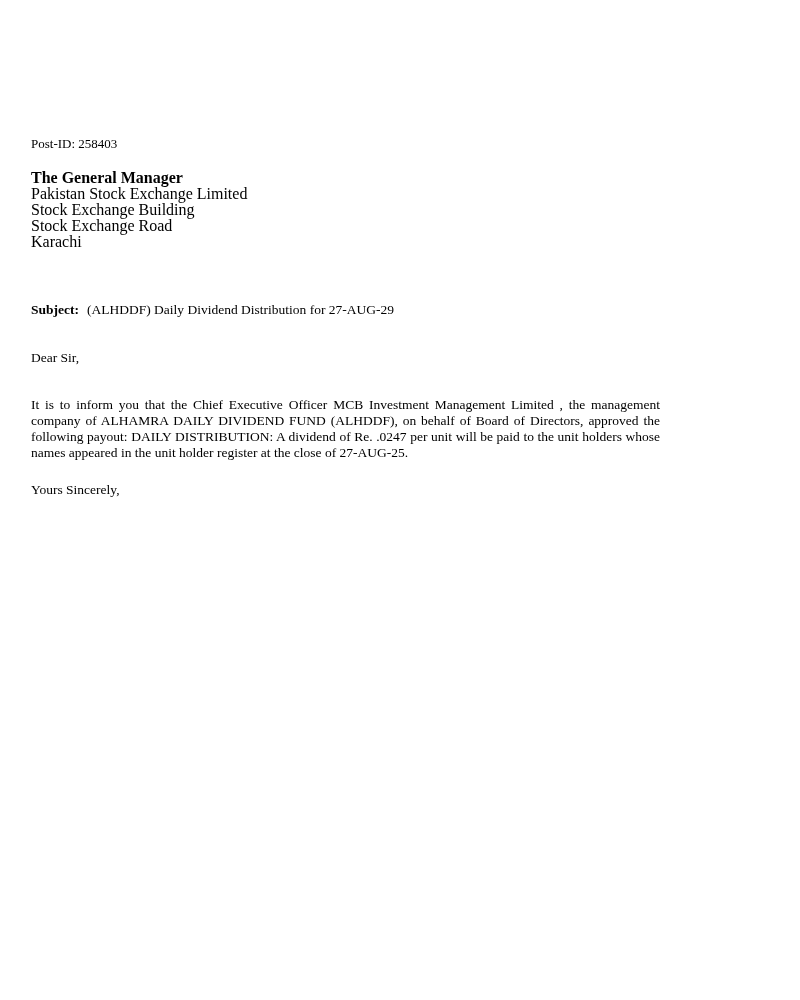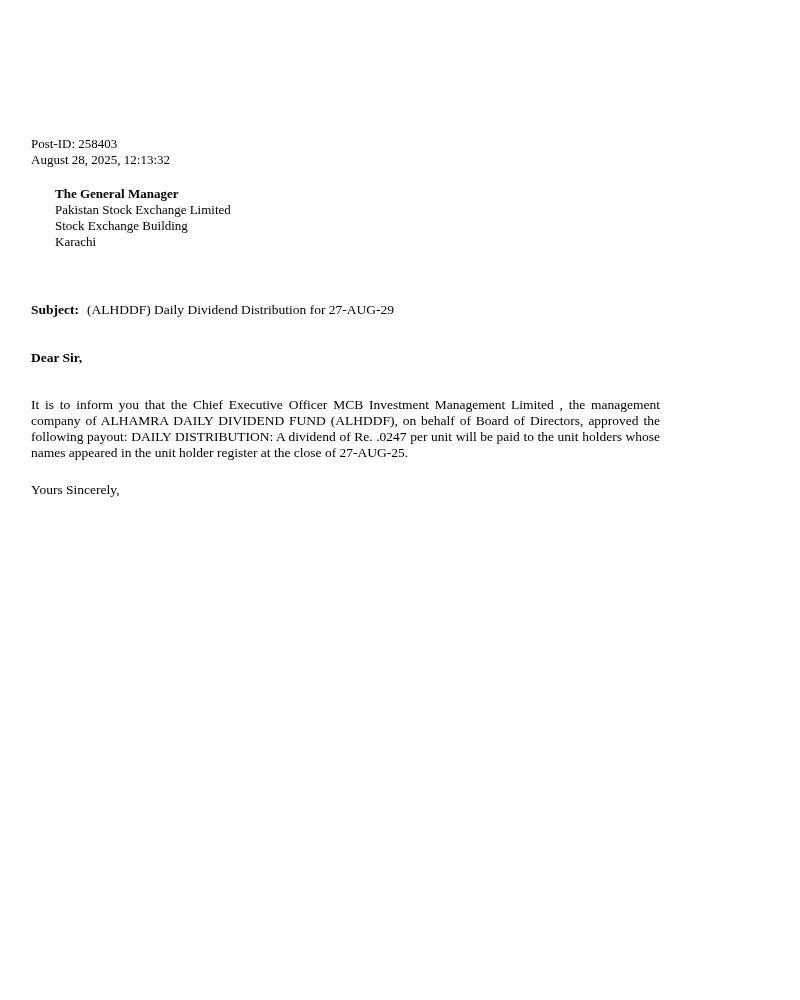--- a/index.html
+++ b/index.html
@@ -16,69 +16,67 @@
     font-family: "Liberation Serif", "DejaVu Serif", serif;
     box-sizing: border-box;
     padding: 136px 20px 0 31px;
   }
   .meta-block {
     font-size: 13px;
     line-height: 16px;
     margin-bottom: 18px;
   }
   .recipient-block {
-    font-size: 13px;
+    font-size: 16px;
     line-height: 16px;
     margin-bottom: 51px;
-    margin-left: 24px;
   }
   .recipient-title {
     font-weight: bold;
   }
   .subject-line {
     font-size: 13.5px;
     line-height: 17px;
     margin-bottom: 31px;
   }
   .subject-label {
     font-weight: bold;
     margin-right: 8px;
     font-family: Liberation Serif, serif;
   }
   .salutation {
     font-size: 13.5px;
     line-height: 17px;
     margin-bottom: 31px;
-    font-weight: bold;
   }
   .body-paragraph {
     font-size: 13.5px;
     line-height: 16px;
     text-align: justify;
     margin-bottom: 20px;
   }
   .closing {
     font-size: 13.5px;
     line-height: 17px;
   }
 </style>
 </head>
 <body>
 
 <div class="page">
 
   <div class="meta-block">
     <div>Post-ID: 258403</div>
-    <div>August 28, 2025, 12:13:32</div>
   </div>
 
   <div class="recipient-block">
     <div class="recipient-title">The General Manager</div>
     <div>Pakistan Stock Exchange Limited</div>
     <div>Stock Exchange Building</div>
+    <div>Stock Exchange Road</div>
     <div>Karachi</div>
   </div>
 
   <div class="subject-line">
     <span class="subject-label">Subject:</span><span>(ALHDDF) Daily Dividend Distribution for 27-AUG-29</span>
   </div>
 
   <div class="salutation">Dear Sir,</div>
 
   <div class="body-paragraph">It is to inform you that the Chief Executive Officer MCB Investment Management Limited , the management company of ALHAMRA DAILY DIVIDEND FUND (ALHDDF), on behalf of Board of Directors, approved the following payout: DAILY DISTRIBUTION: A dividend of Re. .0247 per unit will be paid to the unit holders whose names appeared in the unit holder register at the close of 27-AUG-25.</div>

